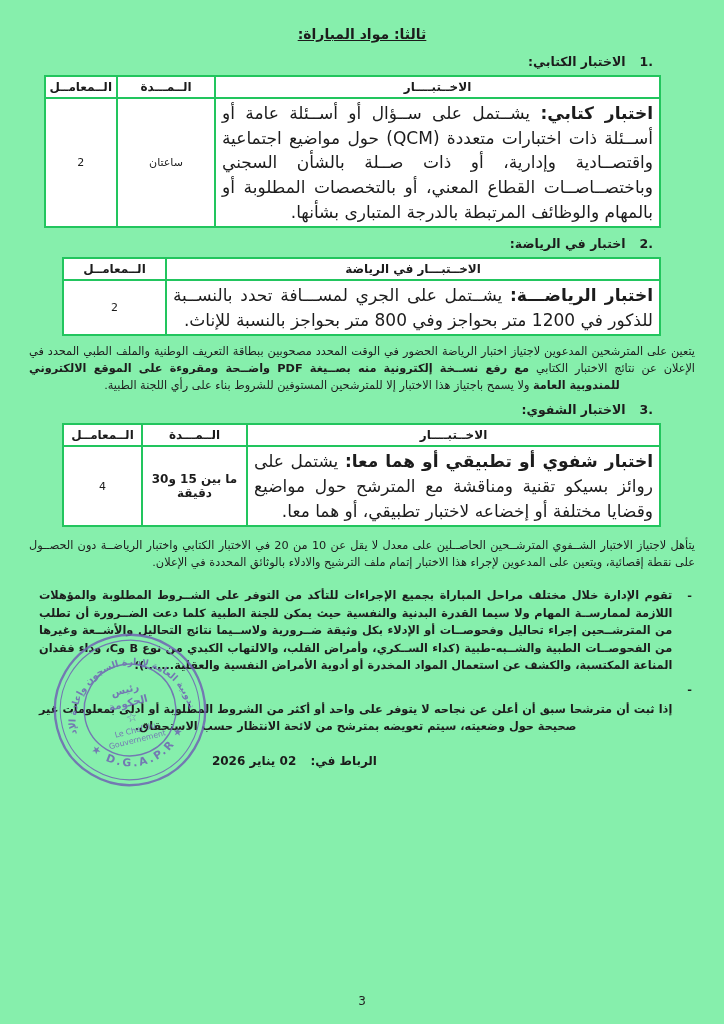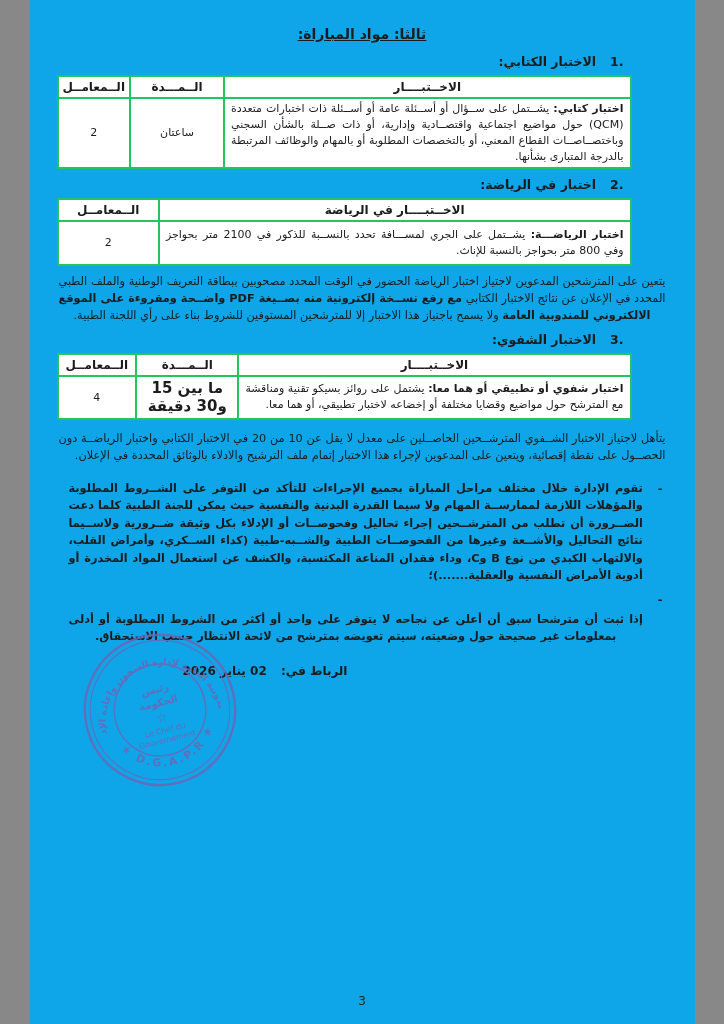--- a/index.html
+++ b/index.html
@@ -1,33 +1,33 @@
 <!DOCTYPE html>
 <html lang="ar" dir="rtl"><head>
 <meta charset="utf-8">
 <style>
   html,body{margin:0;padding:0;background:#888;}
   .page{
-    position:relative; width:665px; height:1024px; margin:0 auto;
-    background:#0ea5e9; overflow:hidden;
+    position:relative; width:724px; height:1024px; margin:0 auto;
+    background:#86efac; overflow:hidden;
     font-family:"DejaVu Sans", sans-serif; color:#1c1c1c;
     direction:rtl; box-sizing:border-box; padding:26px 27px 0 27px;
   }
   .title{
     text-align:center; font-weight:bold; font-size:14px;
     text-decoration:underline; margin-bottom:12px; letter-spacing:.2px;
   }
   .heading{display:flex; align-items:baseline; gap:14px; margin:8px 44px 6px 0; font-weight:bold; font-size:12.5px;}
   .heading .hnum{direction:ltr; unicode-bidi:isolate;}
   table{border-collapse:collapse; table-layout:fixed; margin:6px 36px 0 auto; background:#fff;}
   th,td{border:2px solid #22c55e; padding:2px 6px; vertical-align:middle;}
   th{font-weight:bold; font-size:12px; text-align:center; padding:3px 4px;}
-  td.desc{font-size:11px; line-height:1.45; text-align:justify;}
+  td.desc{font-size:17px; line-height:1.45; text-align:justify;}
   td.mid{text-align:center; font-size:11px;}
-  td.mid.b{font-weight:bold; font-size:15px;}
+  td.mid.b{font-weight:bold; font-size:12px;}
   .t1 col.c-test{width:445px}.t1 col.c-dur{width:98px}.t1 col.c-coef{width:54px}
   .t2 col.c-test{width:494px}.t2 col.c-coef{width:103px}
   .t3 col.c-test{width:413px}.t3 col.c-dur{width:105px}.t3 col.c-coef{width:79px}
   .t1 tbody td{height:60px}
   .t2 tbody td{height:38px}
   .t3 tbody td{height:37px}
   p.body{font-size:11.3px; line-height:17px; text-align:justify; margin:7px 2px 8px 2px;}
   p.body.last-center{text-align-last:center;}
   .notes{margin-top:16px;}
   .note{display:flex; gap:15px; margin:0 5px 6px 12px; font-weight:bold; font-size:11.3px; line-height:17.5px;}
@@ -88,27 +88,27 @@
   </div>
 
 
   <table class="t2">
     <colgroup>
         <col class="c-test">
         <col class="c-coef">
       </colgroup>
     <thead>
       <tr>
-        <th>الاخــتبــــار في الرياضة</th>
+        <th>الاخــتبـــار في الرياضة</th>
         <th>الــمعامــل</th>
       </tr>
     </thead>
     <tbody>
       <tr>
-        <td class="desc"><b>اختبار الرياضـــة:</b><span> يشــتمل على الجري لمســـافة تحدد بالنســبة للذكور في 2100 متر بحواجز وفي 800 متر بحواجز بالنسبة للإناث.</span></td>
+        <td class="desc"><b>اختبار الرياضـــة:</b><span> يشــتمل على الجري لمســـافة تحدد بالنســبة للذكور في 1200 متر بحواجز وفي 800 متر بحواجز بالنسبة للإناث.</span></td>
         <td class="mid">2</td>
       </tr>
     </tbody>
   </table>
 
   <p class="body last-center"><span>يتعين على المترشحين المدعوين لاجتياز اختبار الرياضة الحضور في الوقت المحدد مصحوبين ببطاقة التعريف الوطنية والملف الطبي المحدد في الإعلان عن نتائج الاختبار الكتابي </span><b>مع رفع نســخة إلكترونية منه بصــيغة PDF واضــحة ومقروءة على الموقع الالكتروني للمندوبية العامة</b><span> ولا يسمح باجتياز هذا الاختبار إلا للمترشحين المستوفين للشروط بناء على رأي اللجنة الطبية.</span></p>
 
   <div class="heading" style="margin-top:2px">
     <span class="hnum">3.</span>
     <span>الاختبار الشفوي:</span>

